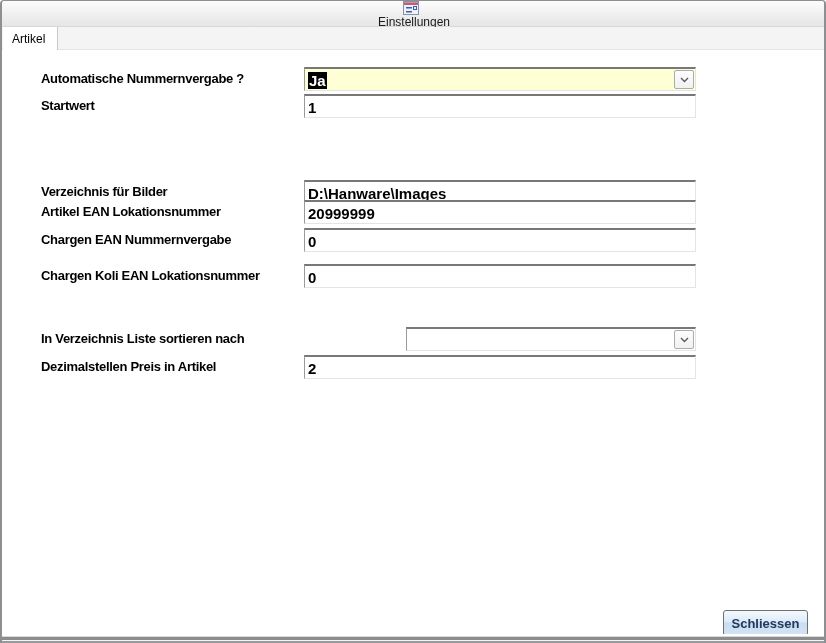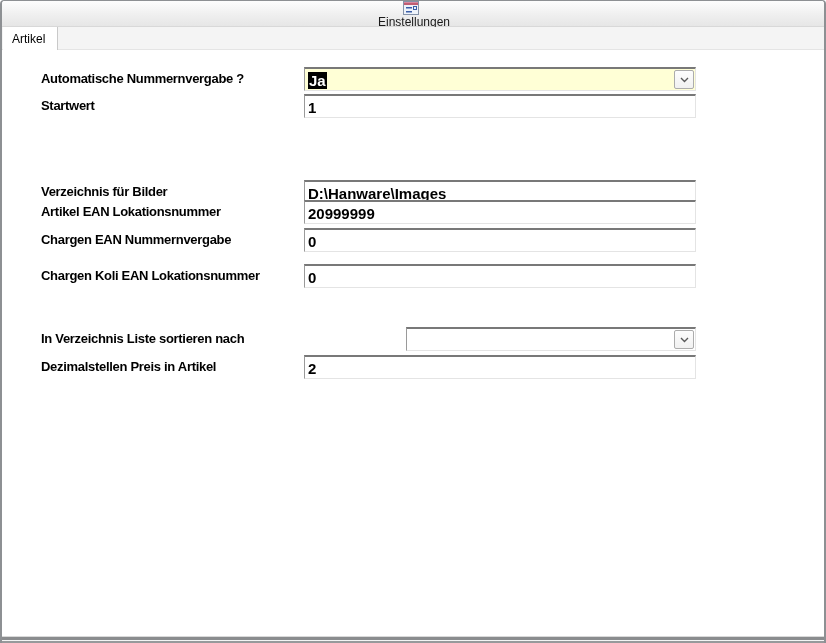--- a/index.html
+++ b/index.html
@@ -137,17 +137,18 @@
       <span class="combo-btn">
         <svg width="9" height="6" viewBox="0 0 9 6">
             <path d="M1 1 L4.5 4.5 L8 1" stroke="#5a5a5a" stroke-width="1.4" fill="none"></path>
           </svg>
       </span>
     </div>
 
     <span class="lbl r8">Dezimalstellen Preis in Artikel</span>
     <div class="inputbox r8">2</div>
 
+    <div class="btn-schliessen">Schliessen</div>
 
   </div>
 
   <div class="bottom-frame"></div>
 </div>
 
 </body></html>

